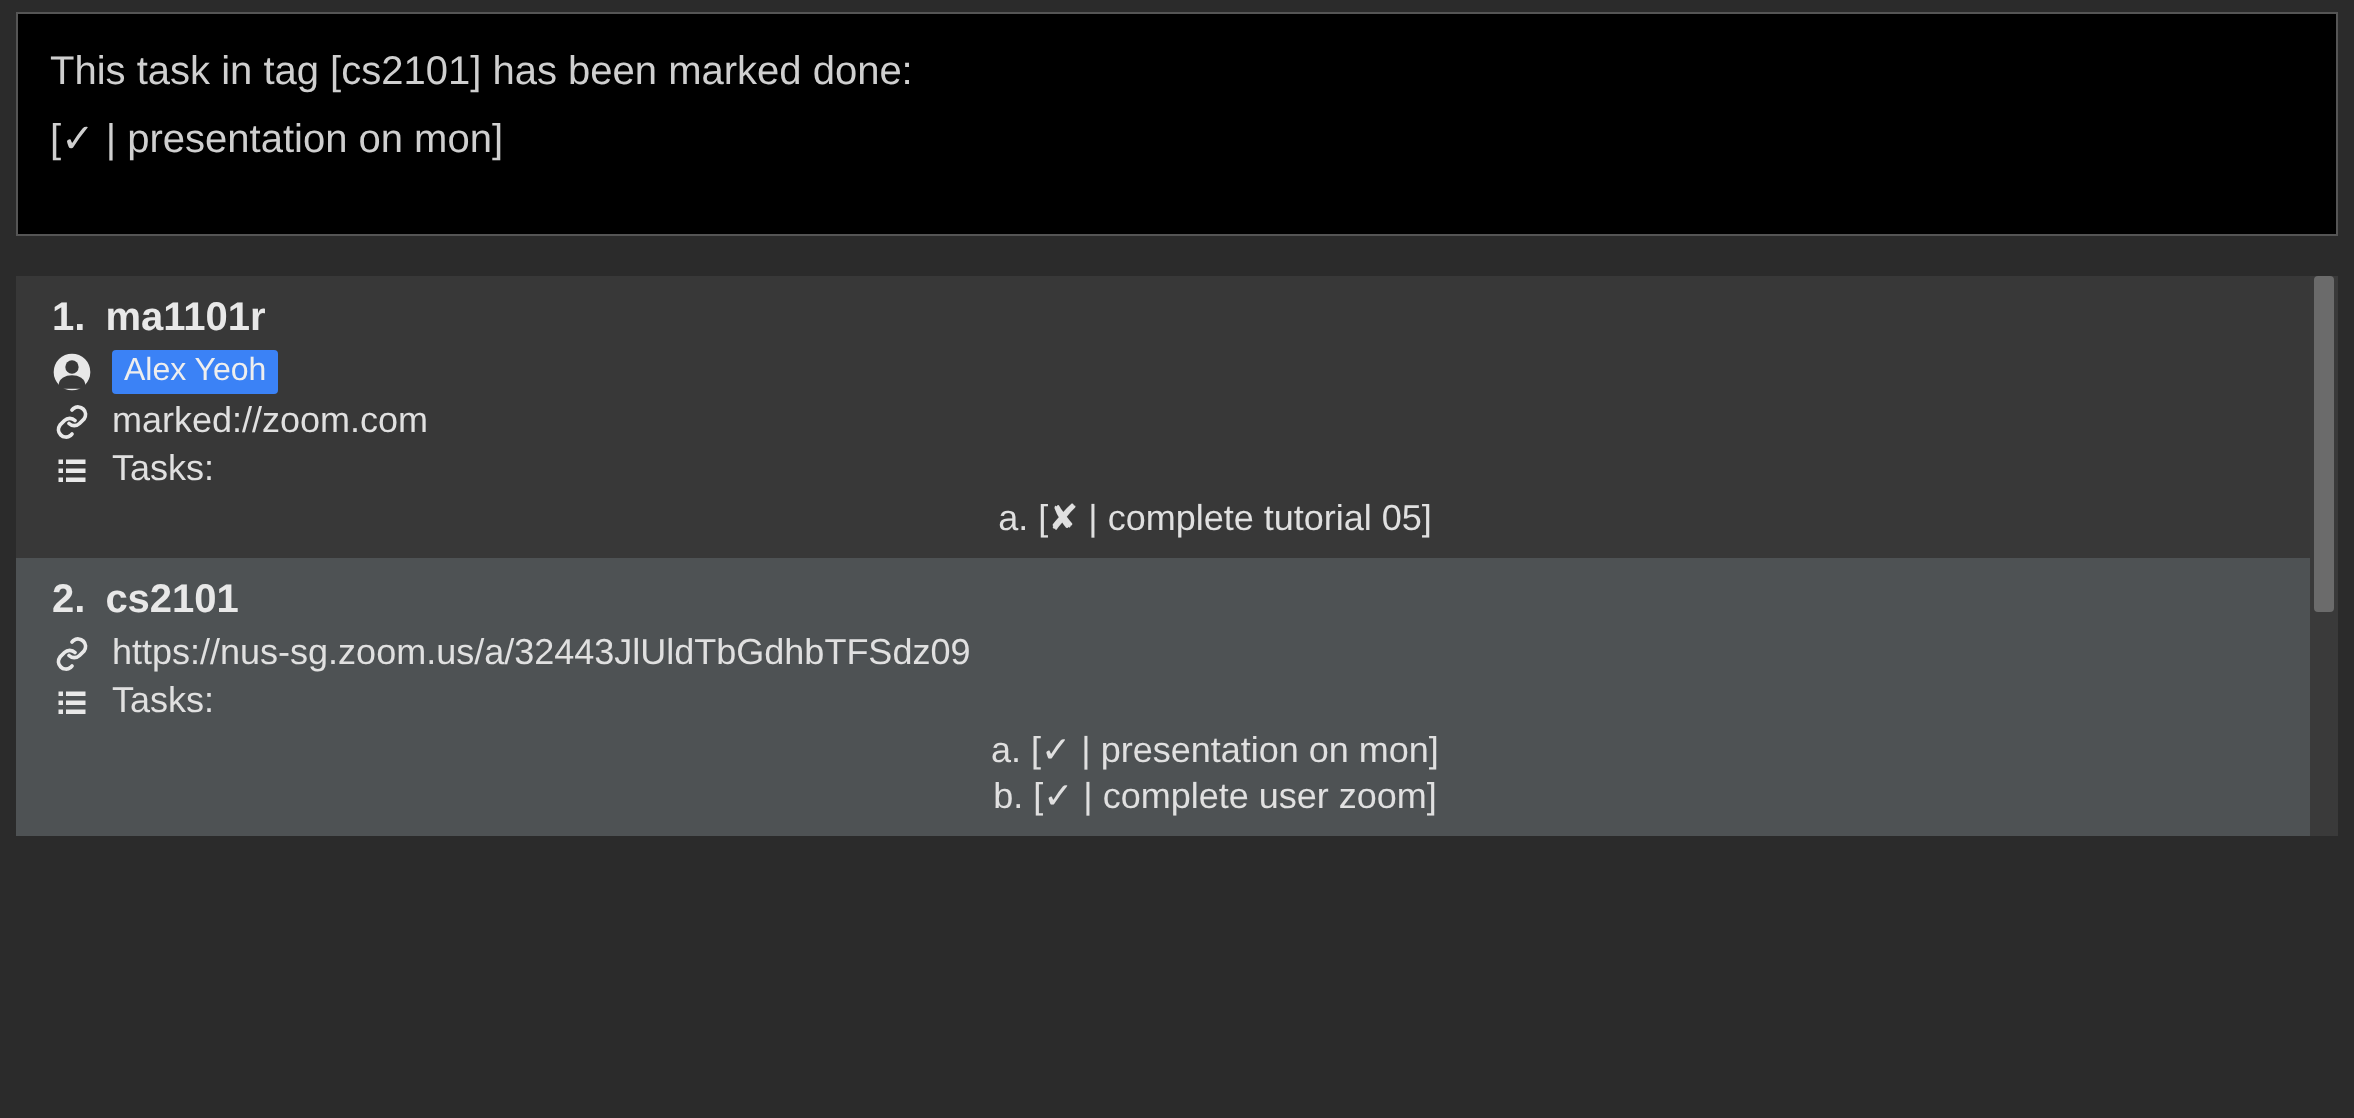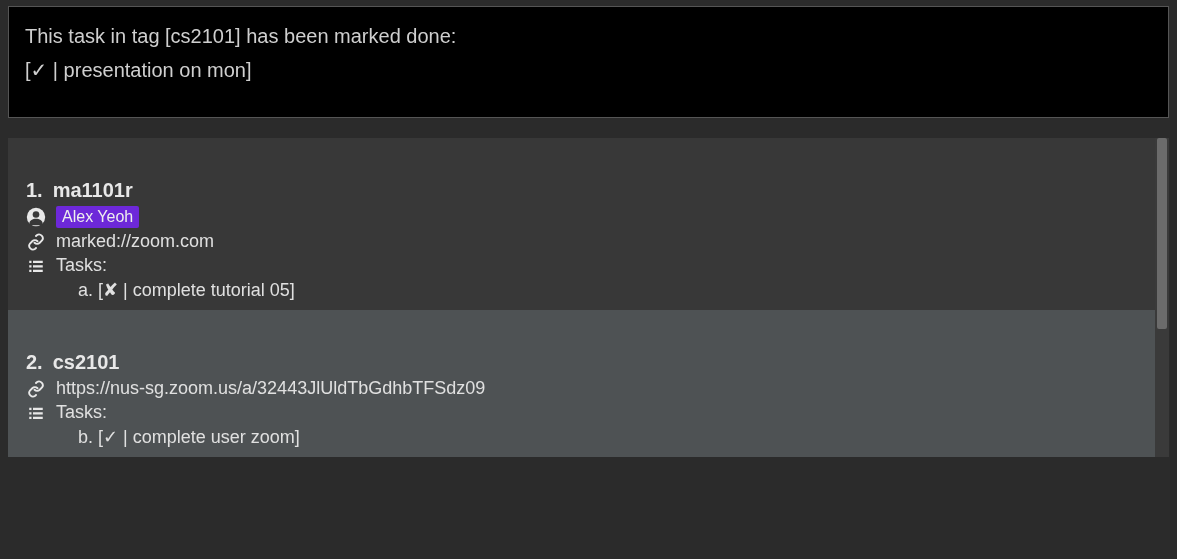--- a/index.html
+++ b/index.html
@@ -43,49 +43,49 @@
     .card {
       padding: 10px 18px 8px 18px;
     }
     .card-dark { background: #383838; }
     .card-light { background: #4e5254; }
     .card-title {
       font-size: 20px;
       font-weight: 700;
       color: #e8e8e8;
       margin-bottom: 4px;
-      margin-top: 31px;
     }
     .card-title .num { margin-right: 10px; }
     .row {
       display: flex;
       align-items: center;
       gap: 10px;
       margin: 3px 0;
       font-size: 18px;
       color: #e0e0e0;
     }
     .icon {
       width: 20px;
       display: inline-flex;
       justify-content: center;
       font-size: 16px;
     }
     .person-badge {
-      background: #6d28d9;
+      background: #3b82f6;
       color: #eee;
       padding: 0 6px;
       font-size: 16px;
       border-radius: 2px;
       line-height: 22px;
     }
     .subtasks {
       margin-left: 52px;
       font-size: 18px;
       color: #e0e0e0;
+      text-align: center;
     }
     .subtasks .subtask {
       margin: 1px 0;
     }
     svg { display: block; }
   </style>
 </head>
 <body>
 
 <div class="status-panel">
@@ -151,20 +151,21 @@
               <rect x="8" y="5" width="13" height="3"></rect>
               <rect x="3" y="11" width="3" height="3"></rect>
               <rect x="8" y="11" width="13" height="3"></rect>
               <rect x="3" y="17" width="3" height="3"></rect>
               <rect x="8" y="17" width="13" height="3"></rect>
             </svg>
           </span>
           <span>Tasks:</span>
         </div>
         <div class="subtasks">
+          <div class="subtask">a. [✓ | presentation on mon]</div>
           <div class="subtask">b. [✓ | complete user zoom]</div>
         </div>
       </div>
     </div>
   <div class="scrollbar-track">
     <div class="scrollbar-thumb"></div>
   </div>
 </div>
 
 </body></html>

